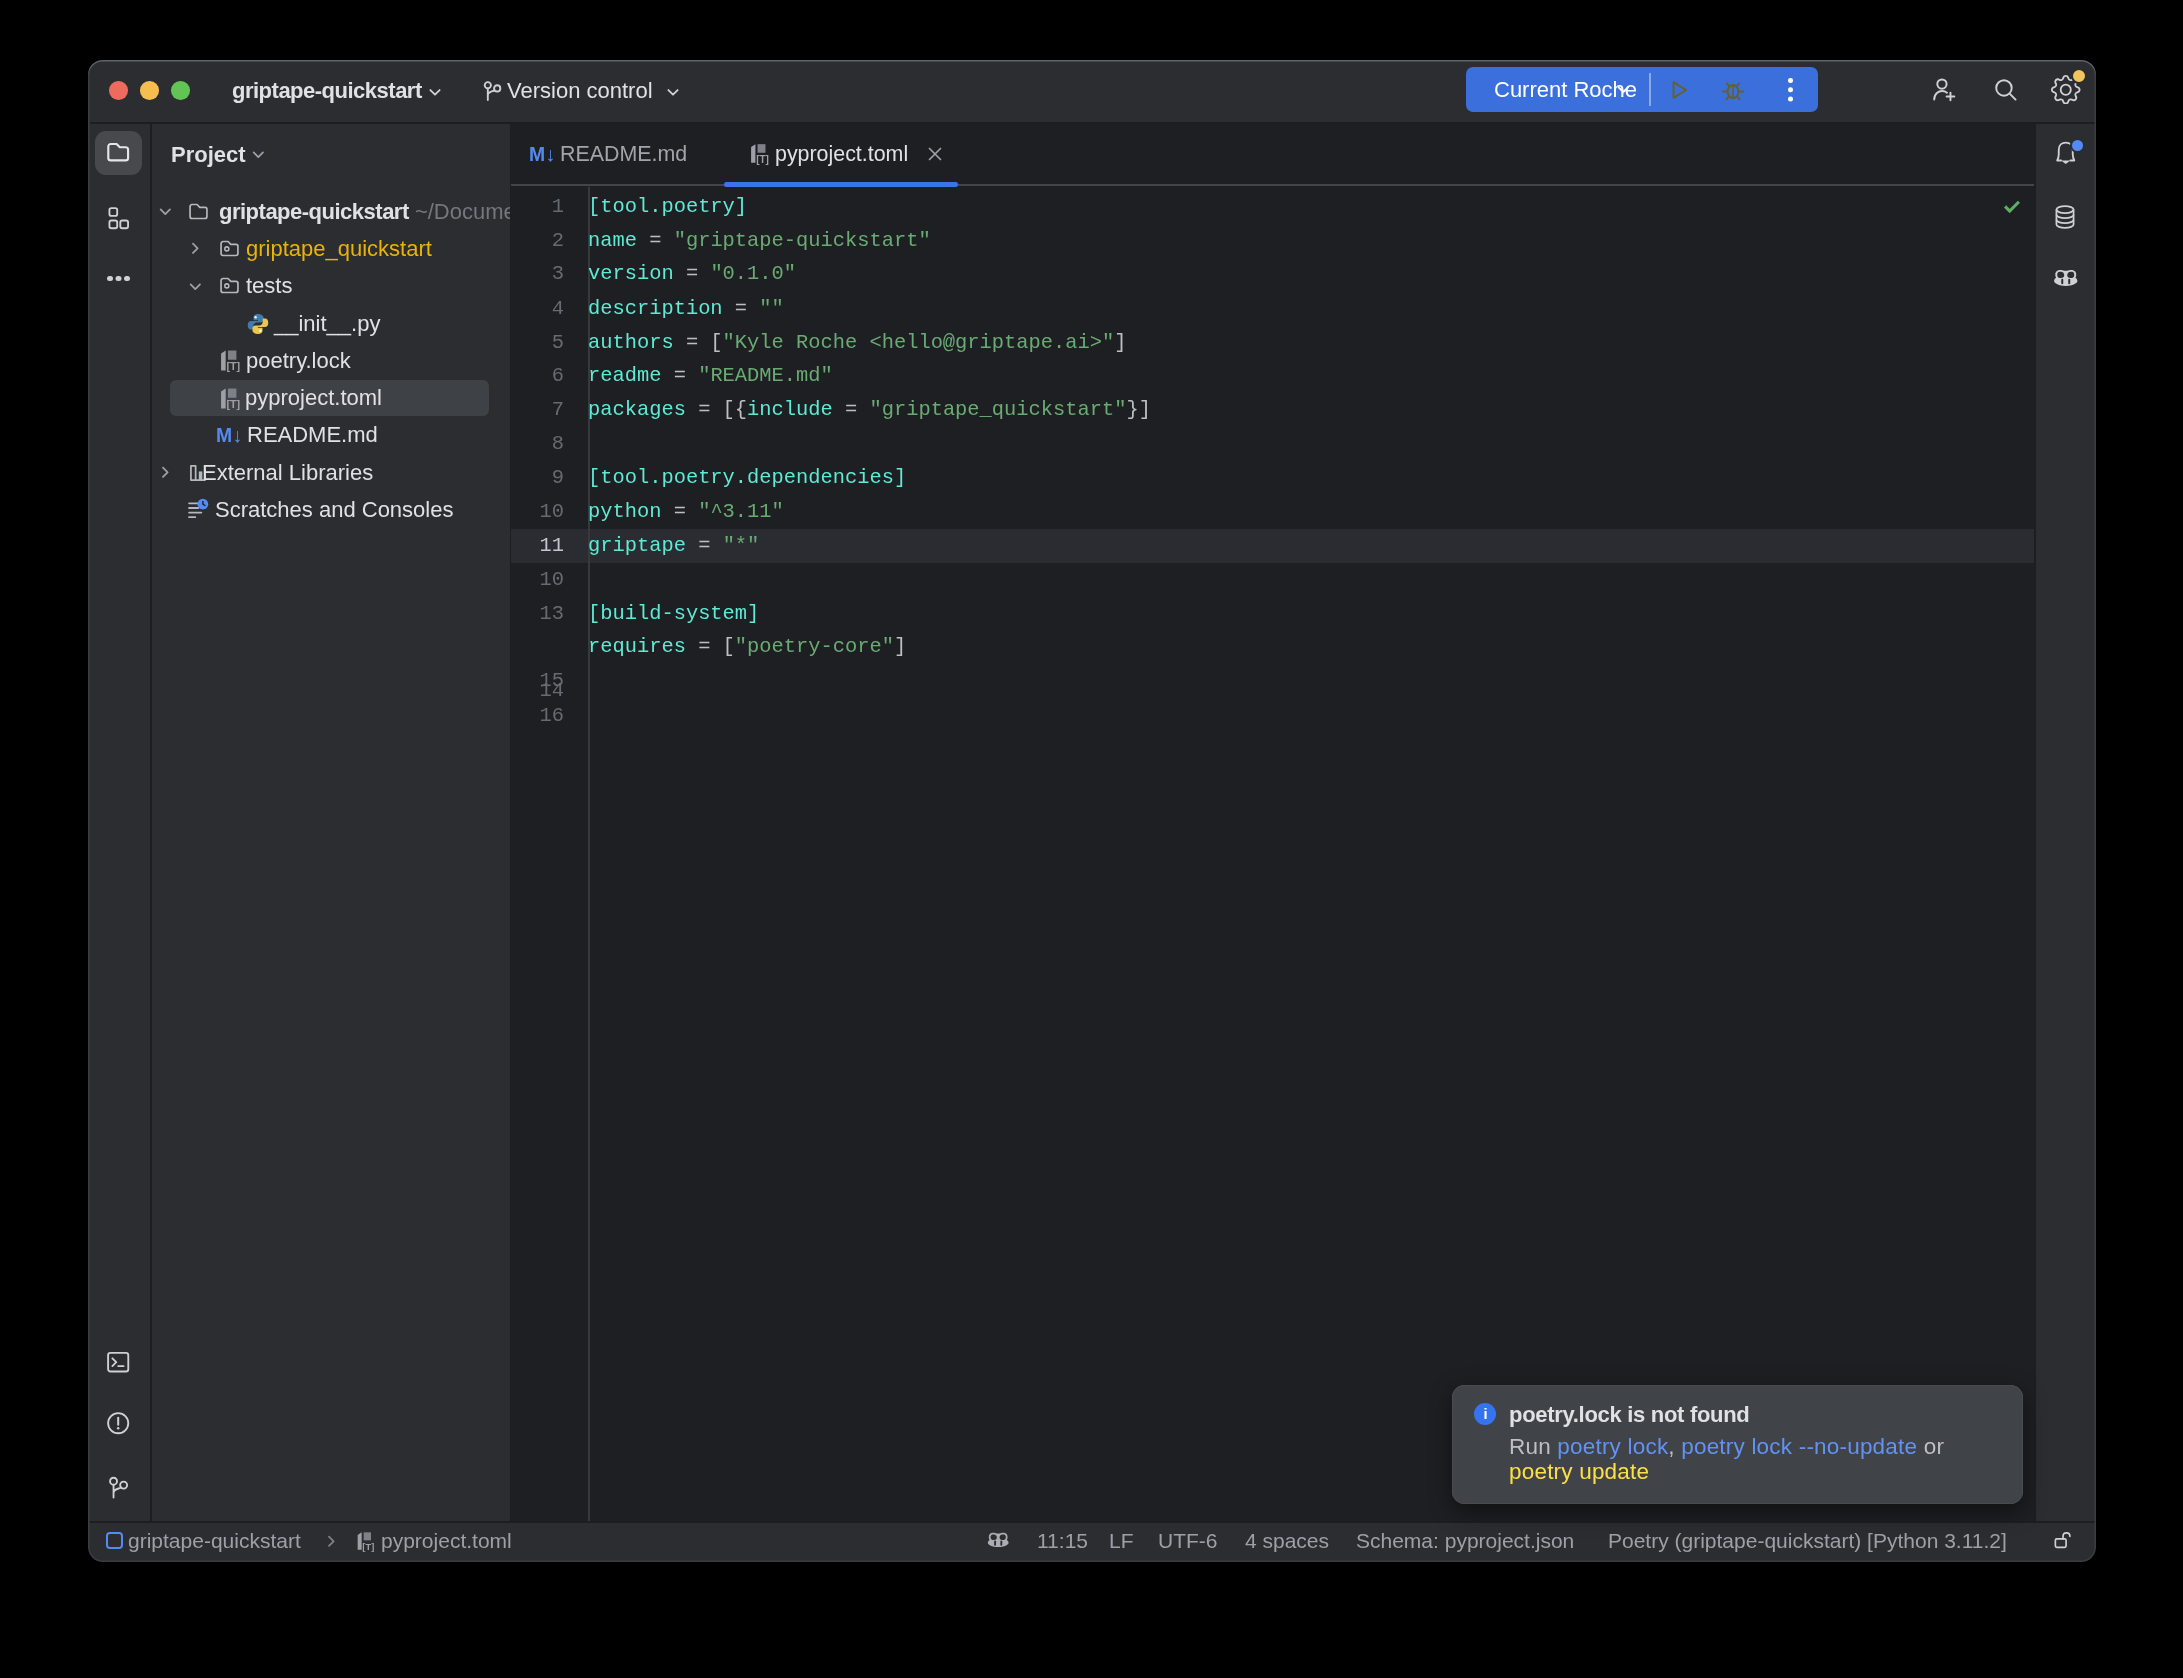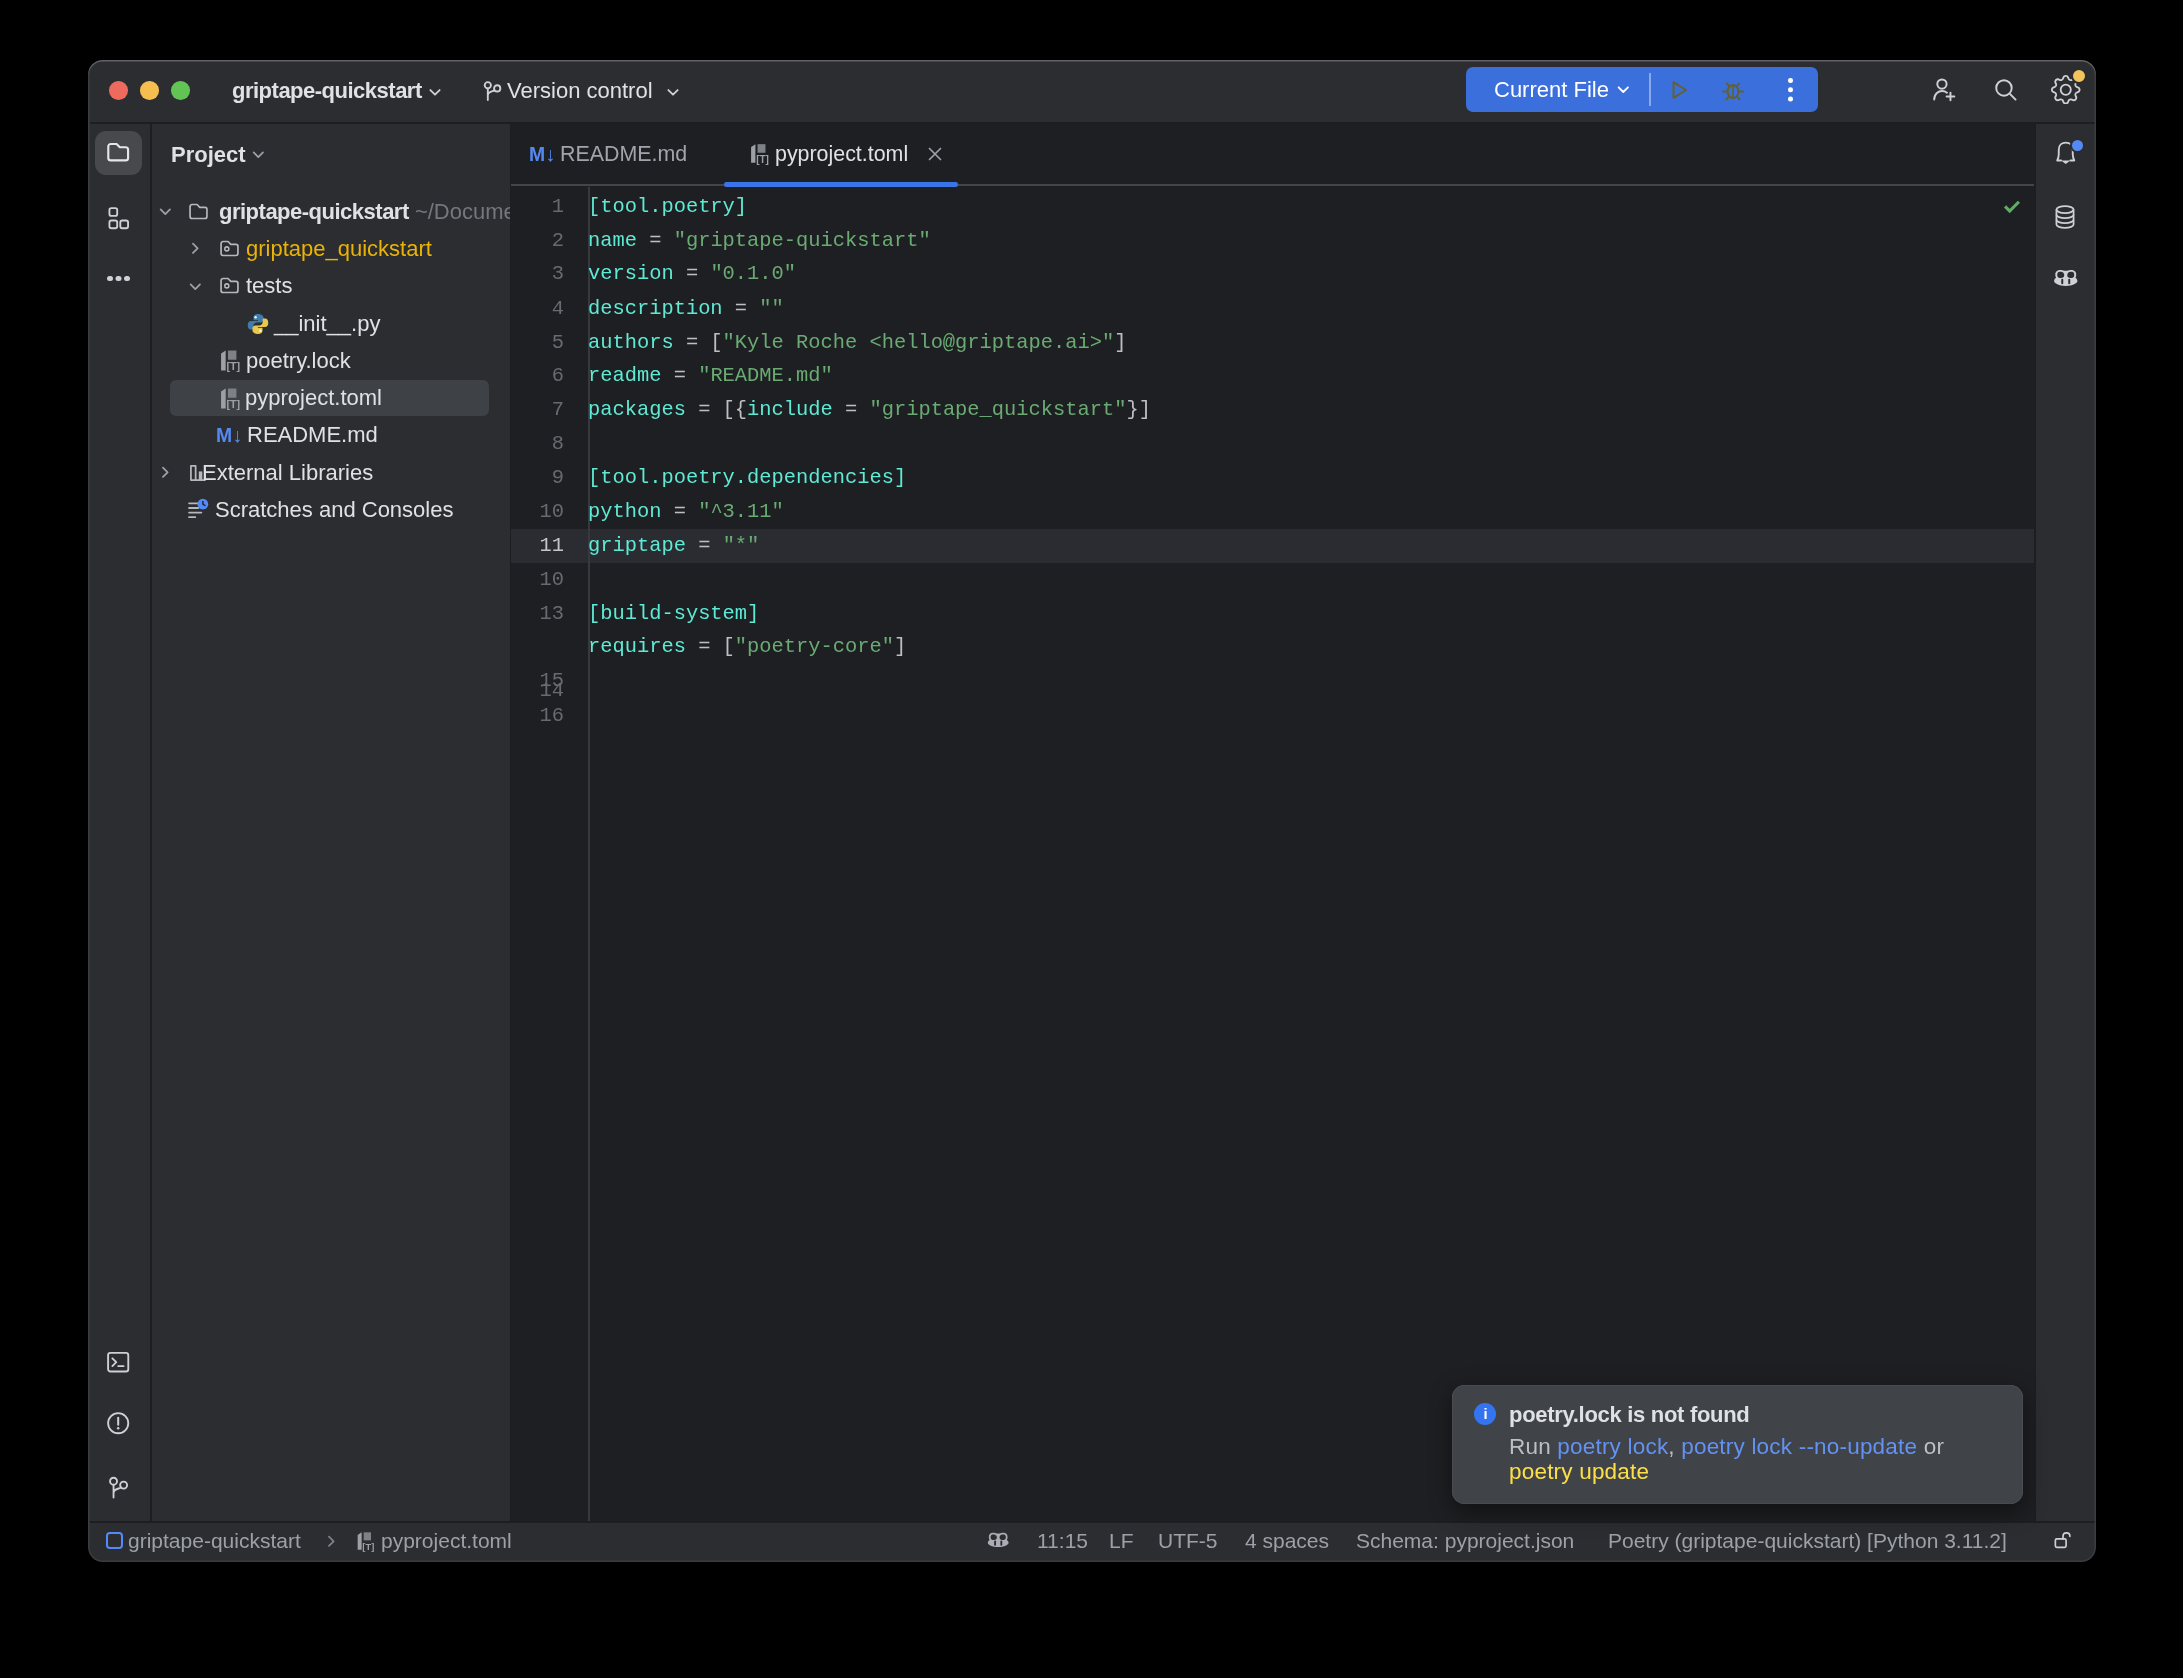--- a/index.html
+++ b/index.html
@@ -35,21 +35,21 @@
     <circle cx="10" cy="8" r="4" stroke="#CED0D6" stroke-width="2.4" fill="none"></circle>
     <circle cx="22" cy="12" r="4" stroke="#CED0D6" stroke-width="2.4" fill="none"></circle>
     <path d="M10 12 L10 27 M10 21 C10 16 16 16 18.5 14.5" stroke="#CED0D6" stroke-width="2.4" fill="none" stroke-linecap="round"></path>
   </svg>
   <div class="abs txt" style="left:419px;top:0;height:62px;line-height:62px;font-size:22px;color:#DFE1E5;">Version control</div>
   <svg class="abs" style="left:575px;top:22px;" width="20" height="20" viewBox="0 0 26 26">
       <path d="M7 10.5 L13 16.5 L19 10.5" stroke="#CED0D6" stroke-width="2.4" fill="none" stroke-linecap="round" stroke-linejoin="round"></path>
     </svg>
 
   <div class="abs" style="left:1378px;top:7px;width:352px;height:45px;background:#3B70DC;border-radius:7px;"></div>
-  <div class="abs txt" style="left:1406px;top:7px;height:45px;line-height:45px;font-size:22px;color:#FFFFFF;">Current File</div>
+  <div class="abs txt" style="left:1406px;top:7px;height:45px;line-height:45px;font-size:22px;color:#FFFFFF;">Current Roche</div>
   <svg class="abs" style="left:1526px;top:20px;" width="18.6" height="18.6" viewBox="0 0 24 24">
       <path d="M6 9.5 L12 15.5 L18 9.5" stroke="#FFFFFF" stroke-width="2.4" fill="none" stroke-linecap="round" stroke-linejoin="round"></path>
     </svg>
   <div class="abs" style="left:1561px;top:13.2px;width:1.6px;height:33px;background:rgba(255,255,255,0.4);"></div>
   <svg class="abs" style="left:1577px;top:15.5px;" width="28" height="28" viewBox="0 0 36 36">
       <path d="M11 8 L27 18 L11 28 Z" stroke="#64602F" stroke-width="2.6" fill="none" stroke-linejoin="round"></path>
     </svg>
   <svg class="abs" style="left:1631px;top:15.5px;" width="28" height="28" viewBox="0 0 36 36">
     <ellipse cx="18" cy="20" rx="7" ry="8.5" stroke="#64602F" stroke-width="2.6" fill="none"></ellipse>
     <path d="M13.5 13.5 L10 9.5 M22.5 13.5 L26 9.5 M10.8 20 H5 M25.2 20 H31 M13 26 L9.5 30 M23 26 L26.5 30" stroke="#64602F" stroke-width="2.6" fill="none" stroke-linecap="round"></path>
@@ -263,21 +263,21 @@
       <rect x="13" y="3" width="11" height="12" fill="#7E8288"></rect>
       <text x="11" y="29" font-family="Liberation Sans" font-size="14" font-weight="700" fill="#9DA0A6">[T]</text>
     </svg>
     <div class="abs txt st" style="left:293px;">pyproject.toml</div>
     <svg class="abs" style="left:897px;top:1468px;" width="26.4" height="26.4" viewBox="0 0 38 38">
       <path d="M10.5 7 C6.8 7.7 5.5 10 5.5 13.2 C5.5 14.8 5.9 16.1 6.6 17.1 C5.4 18 4 19.4 4 21.2 C4 24.3 10.3 27.5 19 27.5 C27.7 27.5 34 24.3 34 21.2 C34 19.4 32.6 18 31.4 17.1 C32.1 16.1 32.5 14.8 32.5 13.2 C32.5 10 31.2 7.7 27.5 7 C25.5 6.6 22.5 7.3 21 8 C20.3 7.85 17.7 7.85 17 8 C15.5 7.3 12.5 6.6 10.5 7 Z M10.8 9.3 C13 8.9 15.3 9.6 16.2 10.8 C17 11.9 17.2 13.2 17 14.5 C16.7 16.3 15.6 17.3 13 17.3 C10 17.3 8 16.2 8 13.3 C8 11 8.9 9.7 10.8 9.3 Z M27.2 9.3 C29.1 9.7 30 11 30 13.3 C30 16.2 28 17.3 25 17.3 C22.4 17.3 21.3 16.3 21 14.5 C20.8 13.2 21 11.9 21.8 10.8 C22.7 9.6 25 8.9 27.2 9.3 Z" fill="#AAADB3"></path>
       <path d="M14.5 19.5 V24 M23.5 19.5 V24" stroke="#2B2D30" stroke-width="2.8" fill="none" stroke-linecap="round"></path>
     </svg>
     <div class="abs txt st" style="left:949px;">11:15</div>
     <div class="abs txt st" style="left:1021px;">LF</div>
-    <div class="abs txt st" style="left:1070px;">UTF-5</div>
+    <div class="abs txt st" style="left:1070px;">UTF-6</div>
     <div class="abs txt st" style="left:1157px;">4 spaces</div>
     <div class="abs txt st" style="left:1268px;">Schema: pyproject.json</div>
     <div class="abs txt st" style="left:1520px;">Poetry (griptape-quickstart) [Python 3.11.2]</div>
     <svg class="abs" style="left:1962px;top:1469px;" width="23" height="23" viewBox="0 0 30 30">
       <rect x="7" y="13" width="14" height="11" rx="2" stroke="#CED0D6" stroke-width="2.2" fill="none"></rect>
       <path d="M17 13 V9.5 C17 6.5 19 5 21.5 5 C24 5 26 6.5 26 9.5" stroke="#CED0D6" stroke-width="2.2" fill="none" stroke-linecap="round"></path>
     </svg>
   </div>
 
   <div id="popup">

